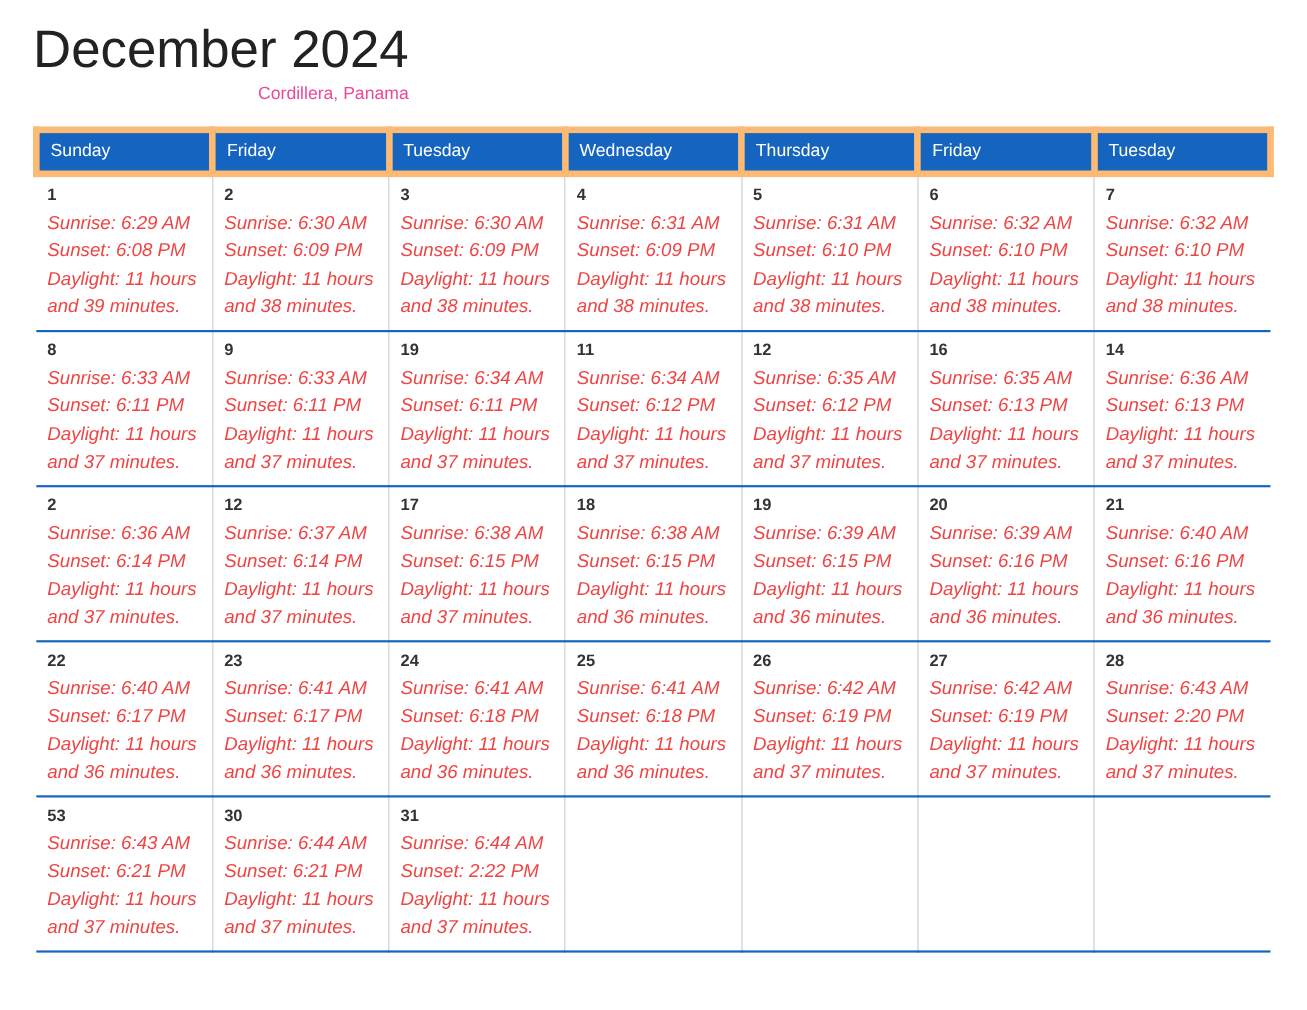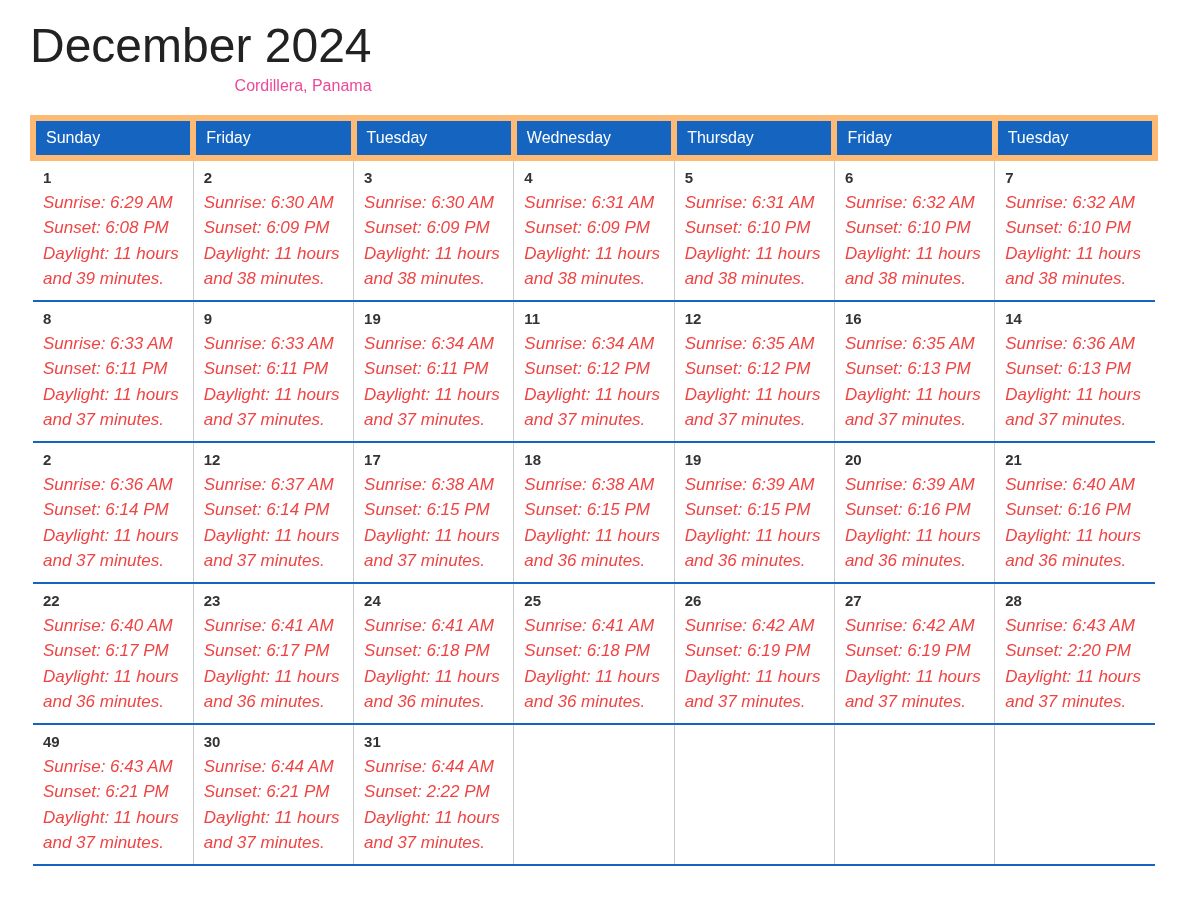--- a/index.html
+++ b/index.html
@@ -331,21 +331,21 @@
         <span class="day-number">28</span>
         <div class="day-info">
           <span>Sunrise: 6:43 AM</span><br>
           <span>Sunset: 2:20 PM</span><br>
           <span>Daylight: 11 hours and 37 minutes.</span>
         </div>
         </td>
       </tr>
       <tr>
         <td>
-        <span class="day-number">49</span>
+        <span class="day-number">53</span>
         <div class="day-info">
           <span>Sunrise: 6:43 AM</span><br>
           <span>Sunset: 6:21 PM</span><br>
           <span>Daylight: 11 hours and 37 minutes.</span>
         </div>
         </td>
         <td>
         <span class="day-number">30</span>
         <div class="day-info">
           <span>Sunrise: 6:44 AM</span><br>

